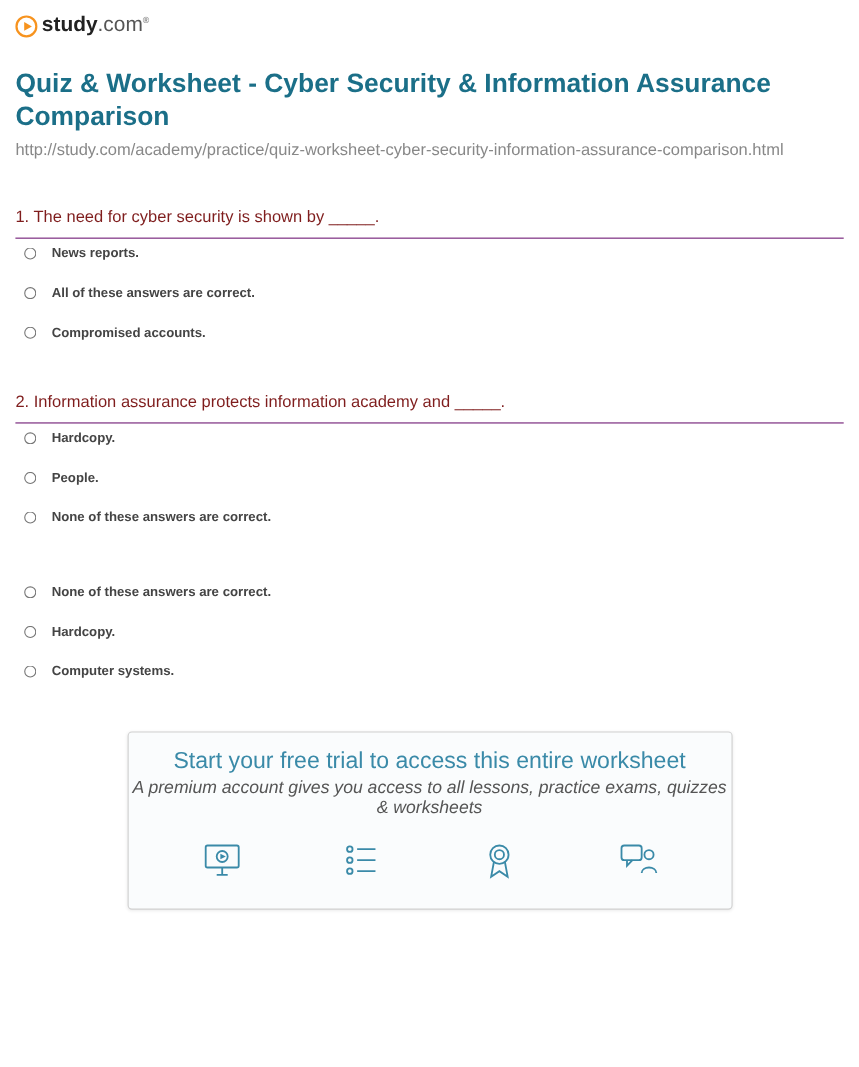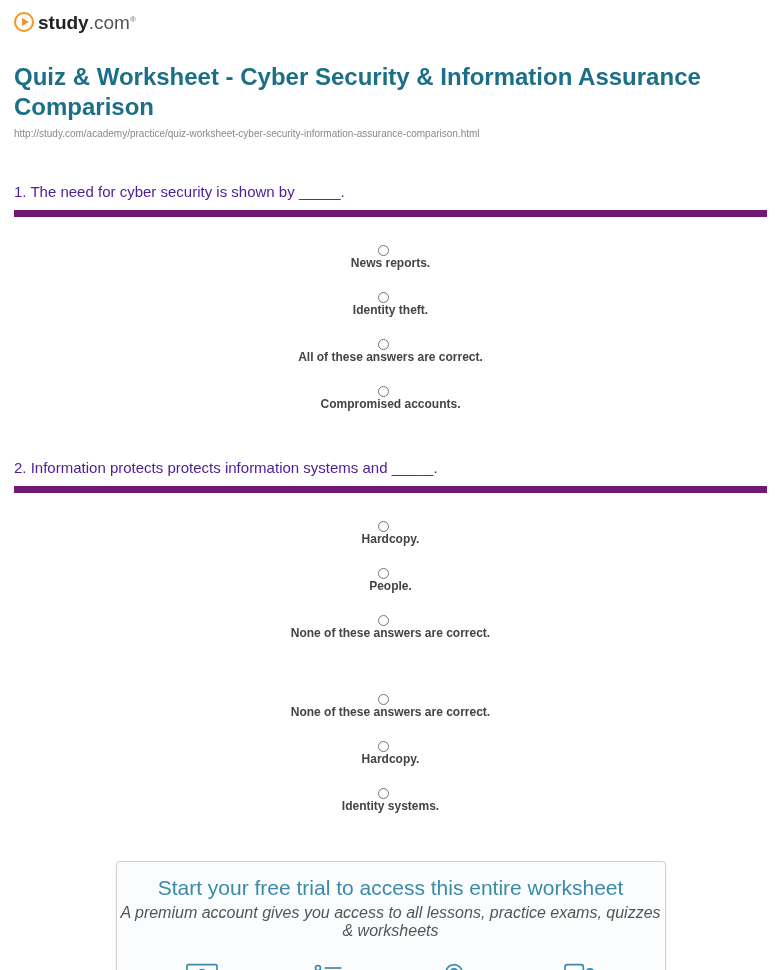--- a/index.html
+++ b/index.html
@@ -3,51 +3,50 @@
 <meta charset="utf-8">
 <style>
   * { box-sizing: border-box; margin: 0; padding: 0; }
   body {
     font-family: Arial, Helvetica, sans-serif;
     background: #fff;
     color: #333;
     width: 781px;
     padding: 12px 14px 20px 14px;
   }
-  .logo-row { display: flex; align-items: flex-start; margin-bottom: 28px; }
+  .logo-row { display: flex; align-items: flex-end; margin-bottom: 28px; }
   .logo-play {
     width: 20px; height: 20px; border-radius: 50%;
     border: 2px solid #f7931e; display: inline-flex;
     align-items: center; justify-content: center; margin-right: 4px;
   }
   .logo-play::after {
     content: ""; width: 0; height: 0;
     border-left: 7px solid #f7931e;
     border-top: 4px solid transparent;
     border-bottom: 4px solid transparent;
     margin-left: 2px;
   }
   .logo-text { font-size: 19px; font-weight: bold; color: #222; }
   .logo-text .light { font-weight: normal; color: #555; }
   .logo-tm { font-size: 8px; vertical-align: super; color: #888; }
   h1.title {
     color: #1b6f88; font-size: 24px; font-weight: bold;
     line-height: 1.25; margin-bottom: 6px;
   }
-  .url { font-size: 10px; color: #888; margin-bottom: 44px; }
+  .url { font-size: 15px; color: #888; margin-bottom: 44px; }
   .question { margin-bottom: 42px; }
   .q-text {
-    font-size: 15px; color: #4c1d95; font-weight: normal;
-    padding-bottom: 10px; border-bottom: 7px solid #701a75;
-    margin-bottom: 22px;
+    font-size: 15px; color: #7f1d1d; font-weight: normal;
+    padding-bottom: 10px; border-bottom: 1px solid #701a75;
   }
   .option {
     display: flex; align-items: center;
     padding: 6px 8px; margin-bottom: 10px;
-    font-size: 12px; font-weight: bold; color: #444; flex-direction: column;
+    font-size: 12px; font-weight: bold; color: #444;
   }
   .option input[type="radio"] {
     margin-right: 14px; width: 11px; height: 11px;
   }
   .promo {
     width: 550px; margin: 20px auto 0 auto;
     border: 1px solid #d0d0d0; border-radius: 4px;
     background: #fafcfd; text-align: center;
     padding-top: 14px;
     box-shadow: 0 1px 3px rgba(0,0,0,0.08);
@@ -78,36 +77,32 @@
   <div class="q-text">
     <span>1.</span>
     <span>The need for cyber security is shown by _____.</span>
   </div>
   <label class="option">
       <input type="radio" name="q1" style="">
       <span>News reports.</span>
     </label>
   <label class="option">
       <input type="radio" name="q1" style="">
-      <span>Identity theft.</span>
-    </label>
-  <label class="option">
-      <input type="radio" name="q1" style="">
       <span>All of these answers are correct.</span>
     </label>
   <label class="option">
       <input type="radio" name="q1" style="">
       <span>Compromised accounts.</span>
     </label>
 </div>
 
 <div class="question">
   <div class="q-text">
     <span>2.</span>
-    <span>Information protects protects information systems and _____.</span>
+    <span>Information assurance protects information academy and _____.</span>
   </div>
   <label class="option">
       <input type="radio" name="q2" style="">
       <span>Hardcopy.</span>
     </label>
   <label class="option">
       <input type="radio" name="q2" style="">
       <span>People.</span>
     </label>
   <label class="option">
@@ -120,21 +115,21 @@
   <label class="option">
       <input type="radio" name="q3" style="">
       <span>None of these answers are correct.</span>
     </label>
   <label class="option">
       <input type="radio" name="q3" style="">
       <span>Hardcopy.</span>
     </label>
   <label class="option">
       <input type="radio" name="q3" style="">
-      <span>Identity systems.</span>
+      <span>Computer systems.</span>
     </label>
 </div>
 
 <div class="promo">
   <div class="promo-title">Start your free trial to access this entire worksheet</div>
   <div class="promo-sub">A premium account gives you access to all lessons, practice exams, quizzes &amp; worksheets</div>
   <div class="features">
     <div class="feat">
       <svg viewBox="0 0 48 48">
           <rect x="6" y="8" width="36" height="24" rx="2" fill="none" stroke="#3a8aa8" stroke-width="2"></rect>

